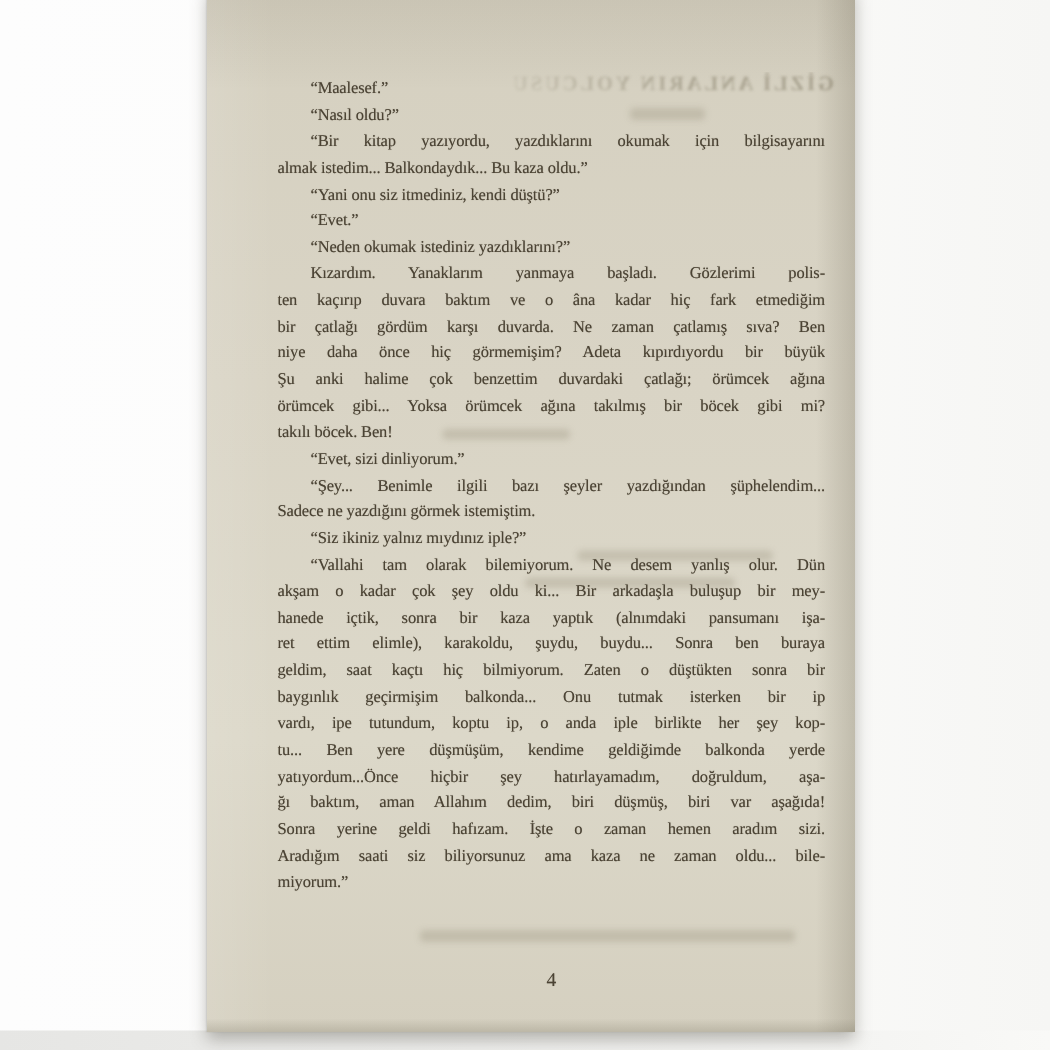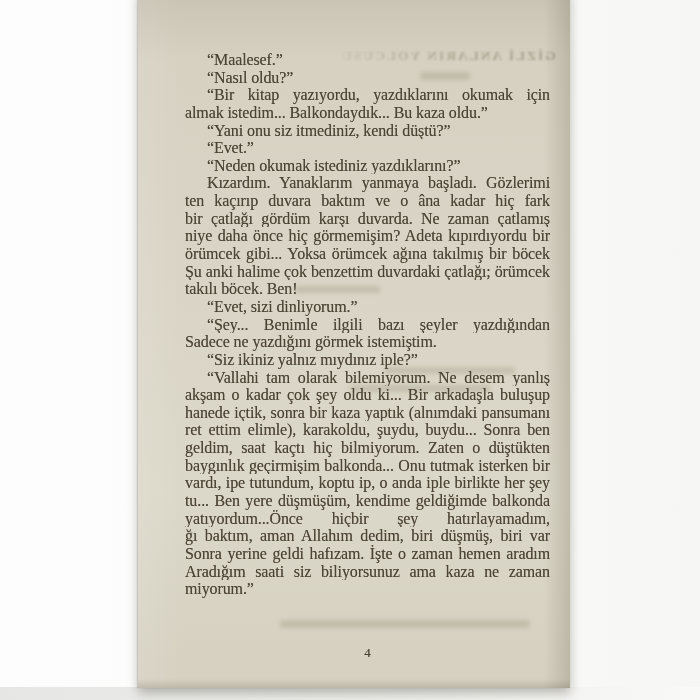--- a/index.html
+++ b/index.html
@@ -15,21 +15,21 @@
      background:
        linear-gradient(to bottom, rgba(120,112,95,.14), rgba(120,112,95,0) 70px),
        linear-gradient(to right, rgba(255,255,255,.10), rgba(255,255,255,0) 45px),
        linear-gradient(to left, rgba(95,88,70,.22), rgba(95,88,70,0) 26px),
        linear-gradient(to bottom, var(--paper-dk,#d5d0c0) 0%, #d9d4c5 38%, #dcd8c9 72%, #d5d0c0 100%);
      box-shadow:0 5px 10px rgba(85,82,72,.38), -1px 0 1px rgba(90,85,70,.18);}
   .book-page::after{content:"";position:absolute;left:0;bottom:0;width:100%;height:9px;
      background:linear-gradient(to bottom, rgba(90,84,66,0), rgba(90,84,66,.20));}
   
   .text-block{position:absolute;left:47px;top:61px;width:365px;
-     color:var(--ink,#4b4334);font-size:16px;line-height:17.65px;
+     color:var(--ink,#4b4334);font-size:11px;line-height:17.65px;
      letter-spacing:-0.1px;text-shadow:0 0 .5px rgba(75,67,52,.55);}
   .para{margin:0;}
   .line{height:17.65px;overflow:hidden;white-space:nowrap0;
         text-align:justify;text-align-last:justify;}
   .line.first{text-indent:22px;}
   .line.last{text-align-last:left;}
   .page-number{position:absolute;left:47px;top:655px;width:365px;text-align:center;
      font-size:13px;color:var(--ink,#4b4334);text-shadow:0 0 .5px rgba(75,67,52,.5);}
   
   .ghost-title{position:absolute;left:165px;top:58px;width:290px;text-align:center;
@@ -78,22 +78,22 @@
           <div class="line first last">“Evet.”</div>
         </div>
         <div class="para">
           <div class="line first last">“Neden okumak istediniz yazdıklarını?”</div>
         </div>
         <div class="para">
           <div class="line first">Kızardım. Yanaklarım yanmaya başladı. Gözlerimi polis-</div>
           <div class="line">ten kaçırıp duvara baktım ve o âna kadar hiç fark etmediğim</div>
           <div class="line">bir çatlağı gördüm karşı duvarda. Ne zaman çatlamış sıva? Ben</div>
           <div class="line">niye daha önce hiç görmemişim? Adeta kıpırdıyordu bir büyük</div>
+          <div class="line">Şu anki halime çok benzettim duvardaki çatlağı; örümcek ağına</div>
           <div class="line">örümcek gibi... Yoksa örümcek ağına takılmış bir böcek gibi mi?</div>
-          <div class="line">Şu anki halime çok benzettim duvardaki çatlağı; örümcek ağına</div>
           <div class="line last">takılı böcek. Ben!</div>
         </div>
         <div class="para">
           <div class="line first last">“Evet, sizi dinliyorum.”</div>
         </div>
         <div class="para">
           <div class="line first">“Şey... Benimle ilgili bazı şeyler yazdığından şüphelendim...</div>
           <div class="line last">Sadece ne yazdığını görmek istemiştim.</div>
         </div>
         <div class="para">

